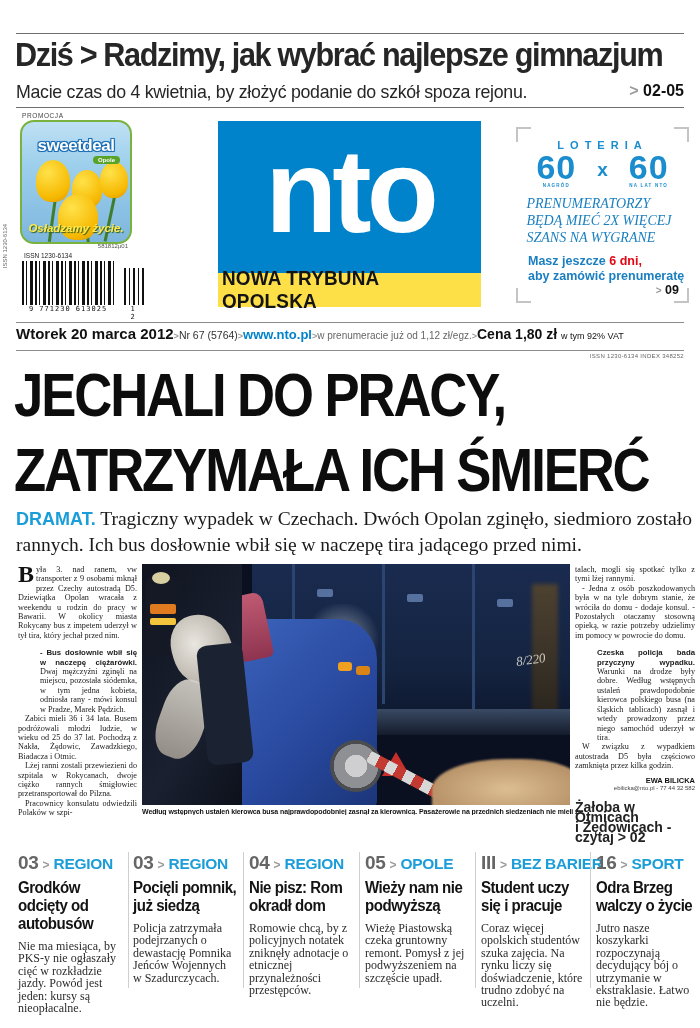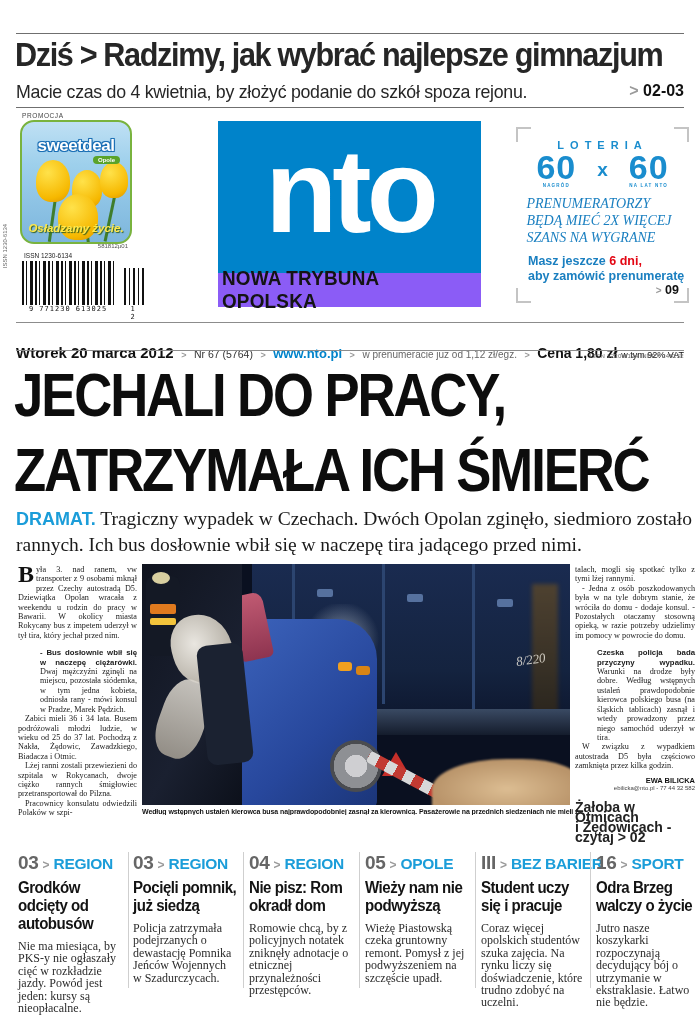--- a/index.html
+++ b/index.html
@@ -32,43 +32,43 @@
   .barcode-addon{position:absolute;left:124px;top:268px;width:20px;height:37px;
       background:repeating-linear-gradient(90deg,#111 0 2px,#fff 2px 5px,#111 5px 6px,#fff 6px 9px);}
   .barcode-digits{position:absolute;left:18px;top:305px;width:100px;font-family:"DejaVu Sans Mono",monospace;
       font-size:7px;letter-spacing:1px;color:#111;text-align:center;}
   .barcode-addon-digits{position:absolute;left:124px;top:305px;width:20px;font-family:"DejaVu Sans Mono",monospace;
       font-size:7px;letter-spacing:3px;color:#111;text-align:center;}
   .issn-vert{position:absolute;left:-17px;top:243px;font-size:6px;color:#666;transform:rotate(-90deg);transform-origin:center;}
   .logo{position:absolute;left:218px;top:121px;width:263px;cursor:pointer;}
   .logo-blue{height:152px;background:#0083ca;display:flex;align-items:center;justify-content:center;}
   .logo-word{color:#fff;font-size:118px;font-weight:800;letter-spacing:-5px;line-height:118px;margin-top:-12px;}
-  .logo-yellow{height:34px;background:#8b5cf6;display:flex;align-items:center;justify-content:center;}
+  .logo-yellow{height:34px;background:#fde047;display:flex;align-items:center;justify-content:center;}
   .logo-sub{font-size:19.5px;font-weight:800;color:#141414;letter-spacing:.2px;transform:scaleX(.97);}
   .lottery{position:absolute;left:516px;top:127px;width:173px;height:176px;cursor:pointer;}
   .corner{position:absolute;width:13px;height:13px;border:0 solid #c4c4c4;}
   .c-tl{left:0;top:0;border-left-width:2px;border-top-width:2px;}
   .c-tr{right:0;top:0;border-right-width:2px;border-top-width:2px;}
   .c-bl{left:0;bottom:0;border-left-width:2px;border-bottom-width:2px;}
   .c-br{right:0;bottom:0;border-right-width:2px;border-bottom-width:2px;}
   .lot-label{margin-top:12px;text-align:center;font-size:11px;font-weight:600;letter-spacing:6px;color:#1a8dce;}
   .lot-60row{display:flex;justify-content:center;align-items:flex-start;gap:21px;margin-top:0;}
   .lot-60{text-align:center;color:#1a8dce;}
   .lot-60 .big{font-size:34px;font-weight:800;line-height:32px;letter-spacing:1px;}
   .lot-60 .sub{font-size:4.5px;letter-spacing:1.2px;font-weight:700;}
   .lot-x{font-size:19px;font-weight:800;color:#1a8dce;margin-top:8px;}
   .lot-serif{margin:7px auto 0;width:152px;text-align:left;font-family:"Liberation Serif",serif;
       font-size:14px;line-height:17px;color:#1a7fc0;font-style:italic;}
   .lot-cta{margin:8px 0 0 12px;font-size:12.5px;font-weight:700;color:#1a7fc0;line-height:15px;}
   .lot-cta .red{color:#e30613;}
   .lot-ref{position:absolute;right:10px;bottom:6px;font-size:12.5px;font-weight:700;color:#111;}
   .lot-ref .arrow{font-size:10px;}
   
-  .dateline{position:absolute;left:16px;right:16px;top:344px;display:flex;align-items:baseline;
-      justify-content:space-between;}
+  .dateline{position:absolute;left:16px;right:16px;top:325px;display:flex;align-items:baseline;
+      justify-content:flex-start;}
   .dl-date{font-size:15px;font-weight:700;color:#111;}
   .dl-issue{font-size:10.5px;color:#333;}
   .dl-site{font-size:13px;font-weight:700;color:#0083ca;cursor:pointer;}
   .dl-sub{font-size:10px;color:#666;}
   .dl-price{font-size:14px;font-weight:700;color:#111;}
   .dl-price small{font-size:9px;font-weight:400;}
   .dl-arrow{font-size:9px;color:#9a9a9a;font-weight:700;}
   .issn-index{position:absolute;right:16px;top:353px;font-size:6px;color:#666;letter-spacing:.3px;}
   
   .headline{position:absolute;left:14px;top:357px;color:#0d0d0d;font-weight:800;font-size:62px;
@@ -109,21 +109,21 @@
 </head>
 <body>
 
 <div class="page">
 
   <div class="rule" style="top:33px;border-top-width:1.5px;"></div>
   <div class="banner-headline">Dziś &gt; Radzimy, jak wybrać najlepsze gimnazjum</div>
   <div class="banner-sub">Macie czas do 4 kwietnia, by złożyć podanie do szkół spoza rejonu.</div>
   <div class="banner-ref">
     <span class="arrow">&gt;</span>
-    <span>02-03</span>
+    <span>02-05</span>
   </div>
   <div class="rule" style="top:107px;"></div>
 
   <div class="promo-label">PROMOCJA</div>
   <div class="promo-box">
     <div class="stem" style="left:30px;top:60px;height:60px;transform:rotate(8deg);"></div>
     <div class="stem" style="left:62px;top:65px;height:58px;transform:rotate(-6deg);"></div>
     <div class="stem" style="left:88px;top:58px;height:62px;transform:rotate(12deg);"></div>
     <div class="tulip" style="left:14px;top:38px;width:34px;height:42px;"></div>
     <div class="tulip" style="left:50px;top:48px;width:30px;height:38px;"></div>

